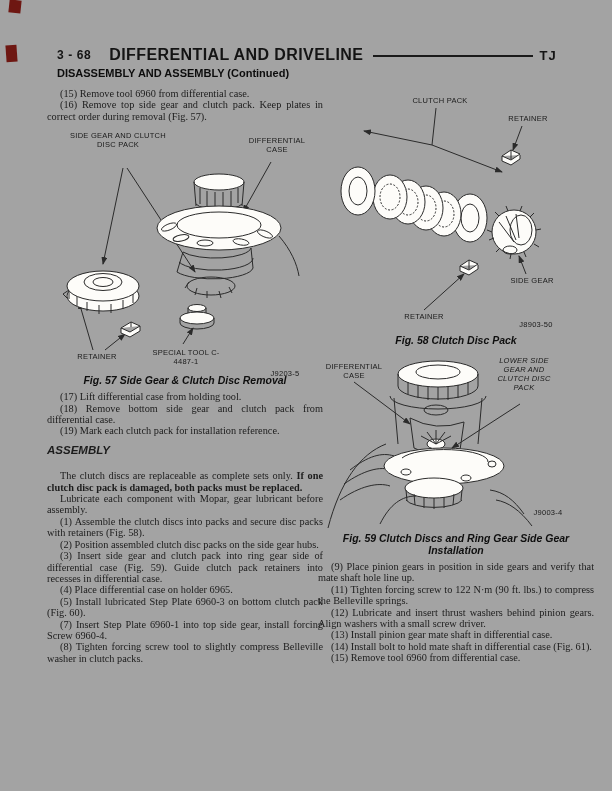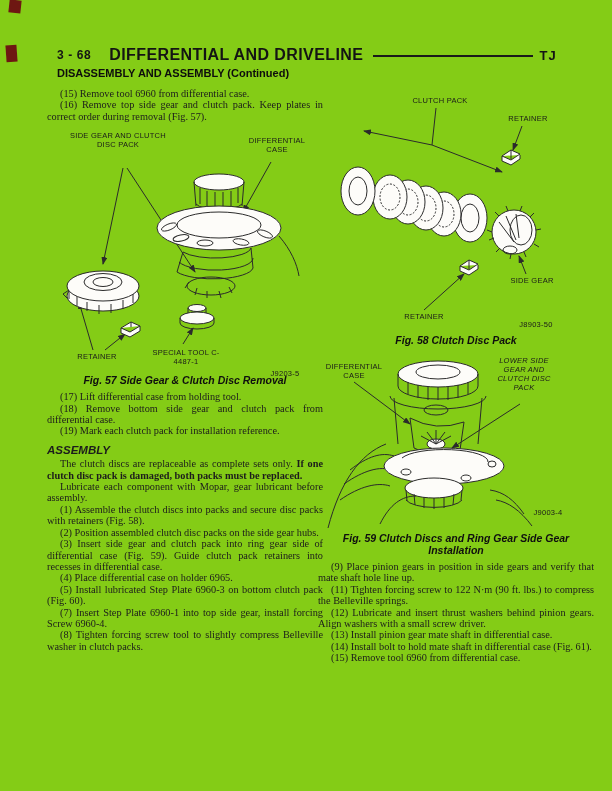--- a/index.html
+++ b/index.html
@@ -1,18 +1,18 @@
 <!DOCTYPE html>
 <html><head>
 <meta charset="utf-8">
 <style>
   html,body { margin:0; padding:0; background:#ffffff; }
   .page {
     position:relative; width:612px; height:791px;
-    background:#84cc16; overflow:hidden;
+    background:#a3a3a3; overflow:hidden;
     font-family:"Liberation Serif", serif; color:#1c1c1c;
   }
   
   .ink-mark { position:absolute; background:#6e1712; }
   .ink-mark.m1 { left:9px;  top:0;    width:12px; height:13px; transform:rotate(6deg); }
   .ink-mark.m2 { left:6px;  top:45px; width:11px; height:17px; transform:rotate(-4deg); }
 
   
   .header-row {
     position:absolute; left:57px; top:46px; width:500px;
@@ -28,21 +28,21 @@
     font-family:"Liberation Sans", sans-serif; font-weight:bold; font-size:11px; color:#0d0d0d;
   }
 
   
   .col { position:absolute; top:88px; width:276px; font-size:10.3px; line-height:11.4px; text-align:justify; }
   .col-left  { left:47px; }
   .col-right { left:318px; }
   p.step { margin:0; text-indent:13px; }
   .assembly-heading {
     font-family:"Liberation Sans", sans-serif; font-weight:bold; font-style:italic;
-    font-size:11.5px; margin:8px 0 2px; text-align:left;
+    font-size:11.5px; margin:8px 0 14px; text-align:left;
   }
   .bold-note { font-weight:bold; }
 
   
   .figure { position:relative; width:276px; }
   .fig57 { height:246px; margin-top:4px; }
   .fig58 { height:242px; margin-top:2px; }
   .fig59 { height:178px; margin-top:6px; }
   svg.art { position:absolute; left:0; top:0; }
   svg.art * { vector-effect:non-scaling-stroke; }

